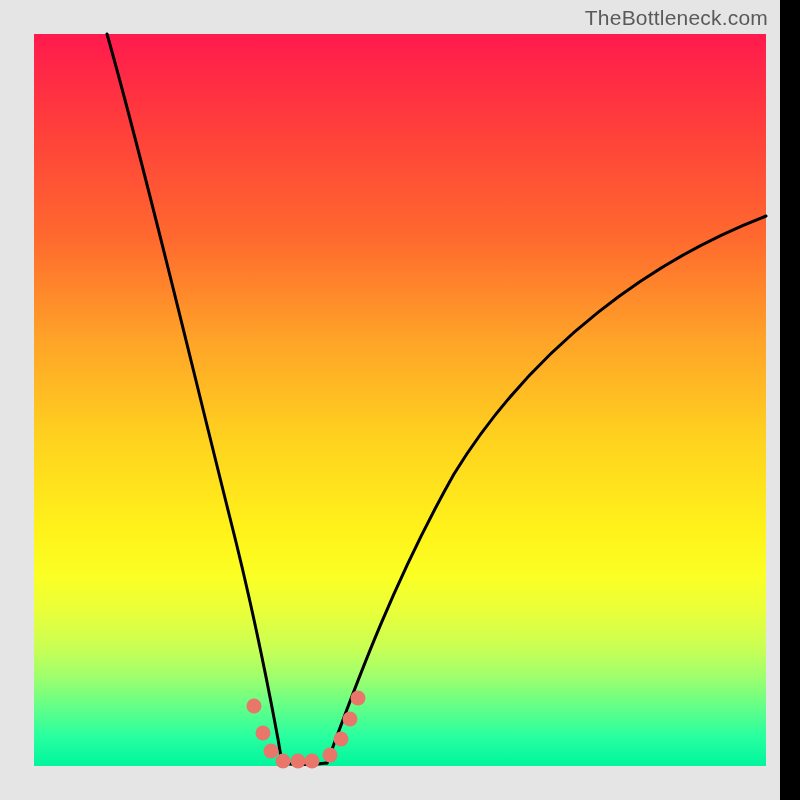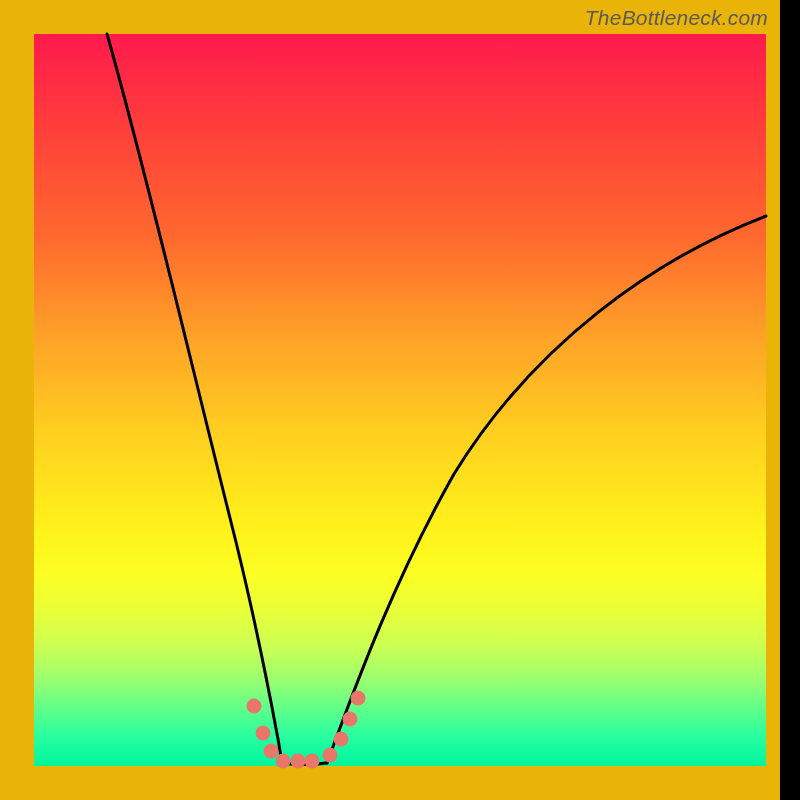--- a/index.html
+++ b/index.html
@@ -8,22 +8,21 @@
     width: 800px;
     height: 800px;
     background: #000;
     overflow: hidden;
     font-family: Arial, Helvetica, sans-serif;
   }
   .stage {
     position: relative;
     width: 780px;
     height: 800px;
-    background: #eab308;
-    font-style: italic;
+    background: #e5e5e5;
   }
   .plot {
     position: absolute;
     left: 34px;
     top: 34px;
     width: 732px;
     height: 732px;
     background: linear-gradient(
       to bottom,
       #ff1a4d 0%,

